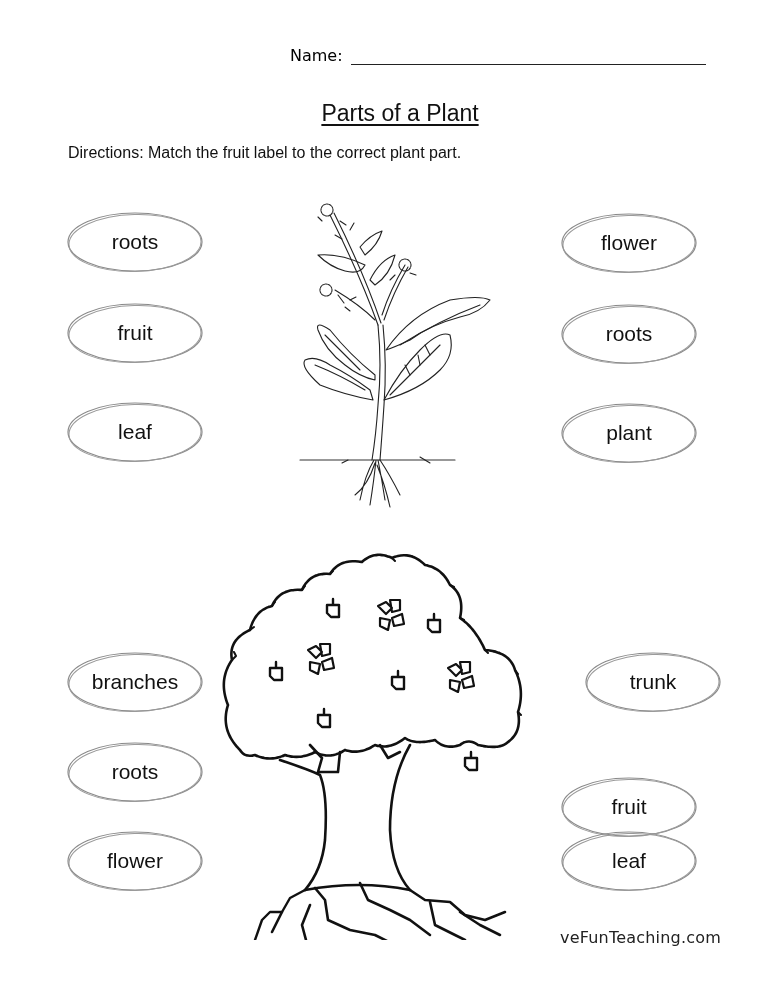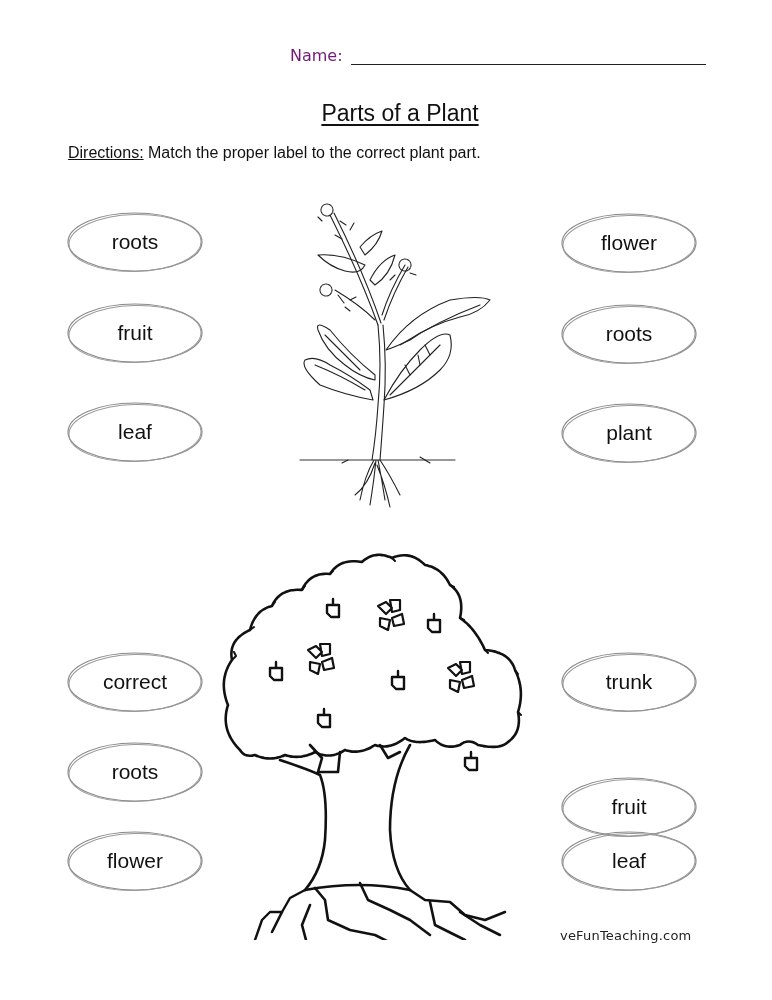--- a/index.html
+++ b/index.html
@@ -1,27 +1,27 @@
 <!DOCTYPE html>
 <html><head>
 <meta charset="utf-8">
 <style>
   html,body{margin:0;padding:0;background:#fff;}
   body{width:772px;height:1000px;position:relative;overflow:hidden;font-family:"Liberation Sans",sans-serif;color:#111;}
-  .name-row{position:absolute;left:290px;top:46px;font-family:"DejaVu Sans",sans-serif;font-size:16px;color:#701a75;display:flex;align-items:flex-end;}
+  .name-row{position:absolute;left:290px;top:46px;font-family:"DejaVu Sans",sans-serif;font-size:16px;color:#000000;display:flex;align-items:flex-end;}
   .name-line{display:inline-block;width:355px;border-bottom:1.5px solid #222;margin-left:8px;height:14px;}
   .title{position:absolute;left:14px;width:772px;top:100px;text-align:center;font-size:23px;text-decoration:underline;text-underline-offset:3px;}
   .title span{margin-left:0px;}
   .directions{position:absolute;left:68px;top:144px;font-size:16px;}
-  .directions .dl{text-decoration:underline;}
+  .directions .dl{}
   .oval{position:absolute;width:138px;height:62px;cursor:pointer;}
   .oval svg{position:absolute;left:0;top:0;}
   .oval .lbl{position:absolute;left:0;top:0;width:100%;height:100%;display:flex;align-items:center;justify-content:center;font-size:21px;color:#111;text-align:center;}
   .drawing{position:absolute;}
-  .footer{position:absolute;left:560px;top:928px;font-family:"DejaVu Sans",sans-serif;font-size:13px;color:#222;letter-spacing:0.2px;}
+  .footer{position:absolute;left:560px;top:928px;font-family:"DejaVu Sans",sans-serif;font-size:16px;color:#222;letter-spacing:0.2px;}
 </style>
 </head>
 <body>
 
 <svg width="0" height="0" style="position:absolute">
   <defs>
     <g id="oval-shape">
       <ellipse cx="69" cy="31" rx="67" ry="29" fill="none" stroke="#8a8a8a" stroke-width="1.2"></ellipse>
       <ellipse cx="69" cy="32" rx="66" ry="28.5" fill="none" stroke="#9a9a9a" stroke-width="1" transform="rotate(-1.5 69 32)"></ellipse>
     </g>
@@ -31,21 +31,21 @@
 <div class="name-row">
   <span>Name:</span>
   <span class="name-line"></span>
 </div>
 
 <div class="title">
   <span>Parts of a Plant</span>
 </div>
 
 <div class="directions">
-  <span class="dl">Directions:</span><span> Match the proper label to the correct plant part.</span>
+  <span class="dl">Directions:</span><span> Match the fruit label to the correct plant part.</span>
 </div>
 
 <div class="oval" style="left:66px;top:211px">
   <svg width="138" height="62">
       <use href="#oval-shape"></use>
     </svg>
   <div class="lbl">roots</div>
 </div>
 <div class="oval" style="left:66px;top:302px">
   <svg width="138" height="62">
@@ -116,36 +116,36 @@
     <path d="M75 195 Q50 180 25 170 M70 175 Q50 155 35 140"></path>
 
     <path d="M84 265 Q75 280 70 305 M86 265 Q84 285 80 310 M88 265 Q92 285 95 305 M90 265 Q100 280 110 300 M85 268 Q78 290 65 300 M87 270 Q95 290 100 312"></path>
   </svg>
 </div>
 
 <div class="oval" style="left:66px;top:651px">
   <svg width="138" height="62">
       <use href="#oval-shape"></use>
     </svg>
-  <div class="lbl">correct</div>
+  <div class="lbl">branches</div>
 </div>
 <div class="oval" style="left:66px;top:741px">
   <svg width="138" height="62">
       <use href="#oval-shape"></use>
     </svg>
   <div class="lbl">roots</div>
 </div>
 <div class="oval" style="left:66px;top:830px">
   <svg width="138" height="62">
       <use href="#oval-shape"></use>
     </svg>
   <div class="lbl">flower</div>
 </div>
 
-<div class="oval" style="left:560px;top:651px">
+<div class="oval" style="left:584px;top:651px">
   <svg width="138" height="62">
       <use href="#oval-shape"></use>
     </svg>
   <div class="lbl">trunk</div>
 </div>
 <div class="oval" style="left:560px;top:776px">
   <svg width="138" height="62">
       <use href="#oval-shape"></use>
     </svg>
   <div class="lbl">fruit</div>

